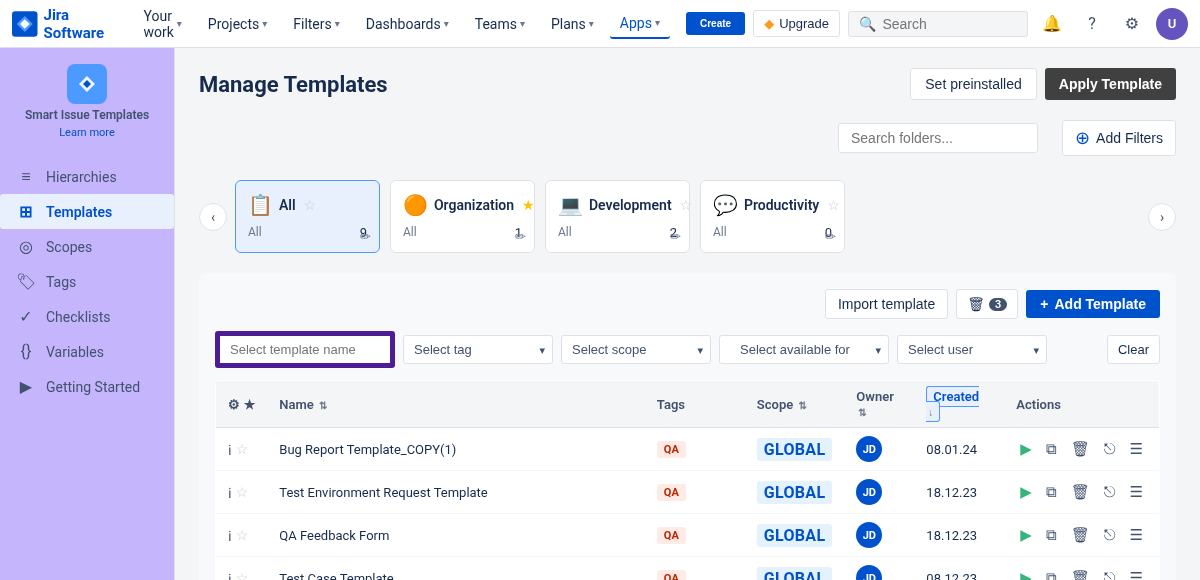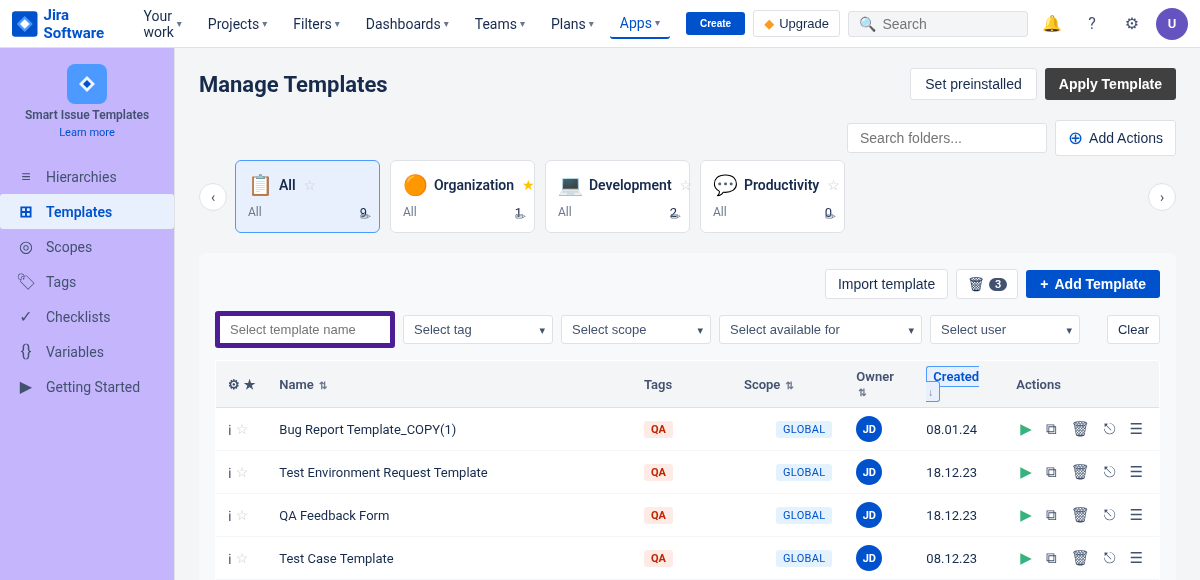--- a/index.html
+++ b/index.html
@@ -37,21 +37,21 @@
 
     
     .main { flex: 1; overflow-y: auto; padding: 20px 24px; }
     .page-header { display: flex; align-items: center; justify-content: space-between; margin-bottom: 20px; }
     .page-title { font-size: 22px; font-weight: 700; color: #172b4d; }
     .page-header-actions { display: flex; gap: 8px; }
     .btn-secondary { background: #fff; border: 1px solid #dfe1e6; border-radius: 3px; padding: 7px 14px; font-size: 14px; cursor: pointer; color: #172b4d; }
     .btn-primary { background: #404040; color: #fff; border: none; border-radius: 3px; padding: 7px 14px; font-size: 14px; font-weight: 600; cursor: pointer; }
 
     
-    .folder-search-row { display: flex; justify-content: flex-end; align-items: center; gap: 8px; margin-bottom: 4px; }
+    .folder-search-row { display: flex; justify-content: flex-end; align-items: center; gap: 24px; margin-bottom: 24px; }
     .folder-search-input { border: 1px solid #dfe1e6; border-radius: 3px; padding: 6px 12px; font-size: 14px; width: 200px; outline: none; }
     .add-folder-btn { display: flex; align-items: center; gap: 6px; background: #fff; border: 1px solid #dfe1e6; border-radius: 3px; padding: 6px 12px; cursor: pointer; font-size: 14px; color: #172b4d; }
     .add-folder-btn .plus-circle { color: #0052cc; font-size: 18px; }
 
     
     .carousel-wrapper { display: flex; align-items: center; gap: 8px; margin-bottom: 20px; }
     .carousel-arrow { width: 28px; height: 28px; border-radius: 50%; background: #fff; border: 1px solid #dfe1e6; display: flex; align-items: center; justify-content: center; cursor: pointer; color: #42526e; font-size: 14px; flex-shrink: 0; }
     .carousel-items { display: flex; gap: 10px; overflow: hidden; flex: 1; }
     .folder-card { width: 145px; border: 1px solid #dfe1e6; border-radius: 6px; background: #fff; padding: 12px; cursor: pointer; flex-shrink: 0; position: relative; }
     .folder-card.selected { background: #e8f0fe; border-color: #4c9aff; }
@@ -87,21 +87,21 @@
     .col-tags { width: 100px; }
     .col-scope { width: 90px; }
     .col-owner { width: 70px; }
     .col-created { width: 90px; }
     .col-actions { width: 100px; }
 
     .sort-icon { font-size: 10px; color: #6b778c; margin-left: 2px; cursor: pointer; }
     .created-header { background: #e8f0fe; border-radius: 3px; padding: 2px 6px; border: 1px solid #4c9aff; color: #0052cc; }
 
     .tag-badge { display: inline-block; background: #ffebe6; color: #bf2600; border-radius: 3px; padding: 2px 7px; font-size: 11px; font-weight: 700; }
-    .scope-badge { display: inline-block; background: #e3f2fd; color: #0052cc; border-radius: 3px; padding: 2px 7px; font-size: 11px; font-weight: 400; letter-spacing: 0.3px; margin-left: 32px; }
+    .scope-badge { display: inline-block; background: #e3f2fd; color: #0052cc; border-radius: 3px; padding: 2px 7px; font-size: 16px; font-weight: 700; letter-spacing: 0.3px; }
     .owner-avatar { width: 26px; height: 26px; border-radius: 50%; display: flex; align-items: center; justify-content: center; font-size: 11px; font-weight: 700; color: #fff; }
     .oa-blue { background: #0052cc; }
 
     .action-icon { color: #42526e; cursor: pointer; font-size: 15px; padding: 2px 4px; border-radius: 3px; }
     .action-play { color: #36b37e; }
     .row-icons { display: flex; align-items: center; gap: 4px; }
     .info-icon { color: #42526e; font-size: 14px; }
     .star-icon { color: #ffc400; font-size: 14px; cursor: pointer; }
     .star-icon.empty { color: #ccc; }
     .actions-cell { display: flex; align-items: center; gap: 6px; }
@@ -199,21 +199,21 @@
       <div class="page-header-actions">
         <button class="btn-secondary">Set preinstalled</button>
         <button class="btn-primary">Apply Template</button>
       </div>
     </div>
 
     <div class="folder-search-row">
       <input class="folder-search-input" type="text" placeholder="Search folders..." style="">
       <button class="add-folder-btn">
         <span class="plus-circle">⊕</span>
-        <span>Add Actions</span>
+        <span>Add Filters</span>
       </button>
     </div>
 
     <div class="carousel-wrapper">
       <div class="carousel-arrow">‹</div>
       <div class="carousel-items">
 
         <div class="folder-card selected">
           <div class="folder-card-header">
             <span class="folder-card-icon">📋</span>
@@ -288,21 +288,21 @@
           <select>
             <option>Select tag</option>
           </select>
         </div>
         <div class="filter-select-container">
           <select>
             <option>Select scope</option>
           </select>
         </div>
         <div class="filter-select-container">
-          <select style="width:203px;">
+          <select style="width:170px;text-align:center;">
             <option>Select available for</option>
           </select>
         </div>
         <div class="filter-select-container">
           <select>
             <option>Select user</option>
           </select>
         </div>
         <button class="clear-btn">Clear</button>
       </div>

